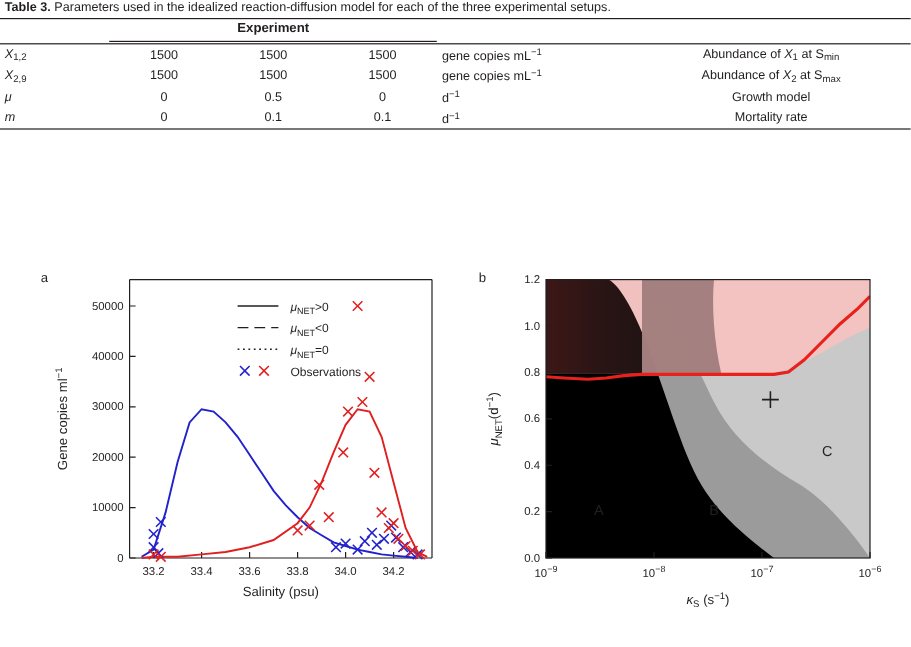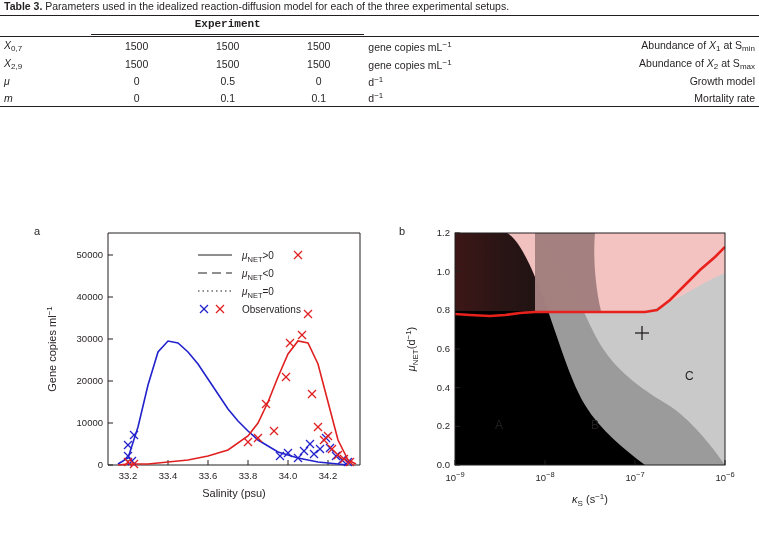--- a/index.html
+++ b/index.html
@@ -7,32 +7,32 @@
   .page{position:relative;width:605px;height:539px;}
 
   
   .table-wrap{position:absolute;left:0;top:0;width:759px;}
   .tbl-caption{font-size:10.5px;color:#231f20;padding:0 0 3px 4px;white-space:nowrap;overflow:hidden;}
   .tbl-caption b{font-weight:bold;}
   .rule{height:1px;background:#231f20;width:759px;}
   .rule-thin{height:0.8px;background:#231f20;}
   table.params{border-collapse:collapse;width:759px;font-size:10.5px;color:#231f20;table-layout:fixed;}
   table.params td,table.params th{padding:2px 4px;vertical-align:middle;}
-  .exp-head{text-align:center;font-weight:bold;font-size:11px;font-family:Liberation Mono, monospace;}
+  .exp-head{text-align:center;font-weight:bold;font-size:11px;}
   .col-param{width:90px;}
   .col-a{width:90px;text-align:center;}
   .col-b{width:90px;text-align:center;}
   .col-c{width:90px;text-align:center;}
   .col-units{width:160px;text-align:center;}
   .col-desc{width:230px;text-align:center;}
   .hdr-row td{font-weight:bold;font-size:10.5px;}
   .sub{font-size:8px;vertical-align:-0.25em;}
   .sup{font-size:8px;vertical-align:0.45em;}
   .ital{font-style:italic;}
-  .desc-cell{text-align:right;padding-left:2px;}
+  .desc-cell{text-align:center;padding-left:2px;}
   .units-cell{text-align:left;padding-left:2px;margin-top:28px;}
   .diff-row td{padding-top:4px;}
 
   
   .fig{position:absolute;left:0;top:215px;width:759px;height:324px;}
   .panelA{position:absolute;left:30px;top:0;width:360px;height:324px;}
   .panelB{position:absolute;left:395px;top:0;width:360px;height:324px;}
 
   svg{display:block;}
   text{font-family:"Liberation Sans",sans-serif;fill:#231f20;}
@@ -73,21 +73,21 @@
         <td></td>
             <td></td>
       </tr>
       <tr>
         <td colspan="6" style="padding:0;">
               <div class="rule-thin"></div>
             </td>
       </tr>
 
       <tr>
-        <td><span class="ital">X</span><span class="sub">0,7</span></td>
+        <td><span class="ital">X</span><span class="sub">1,2</span></td>
         <td class="col-a">1500</td>
         <td class="col-b">1500</td>
         <td class="col-c">1500</td>
         <td class="units-cell">gene copies mL<span class="sup">−1</span></td>
         <td class="desc-cell">Abundance of <span class="ital">X</span><span class="sub">1</span> at S<span class="sub">min</span></td>
       </tr>
       <tr>
         <td><span class="ital">X</span><span class="sub">2,9</span></td>
         <td class="col-a">1500</td>
         <td class="col-b">1500</td>

